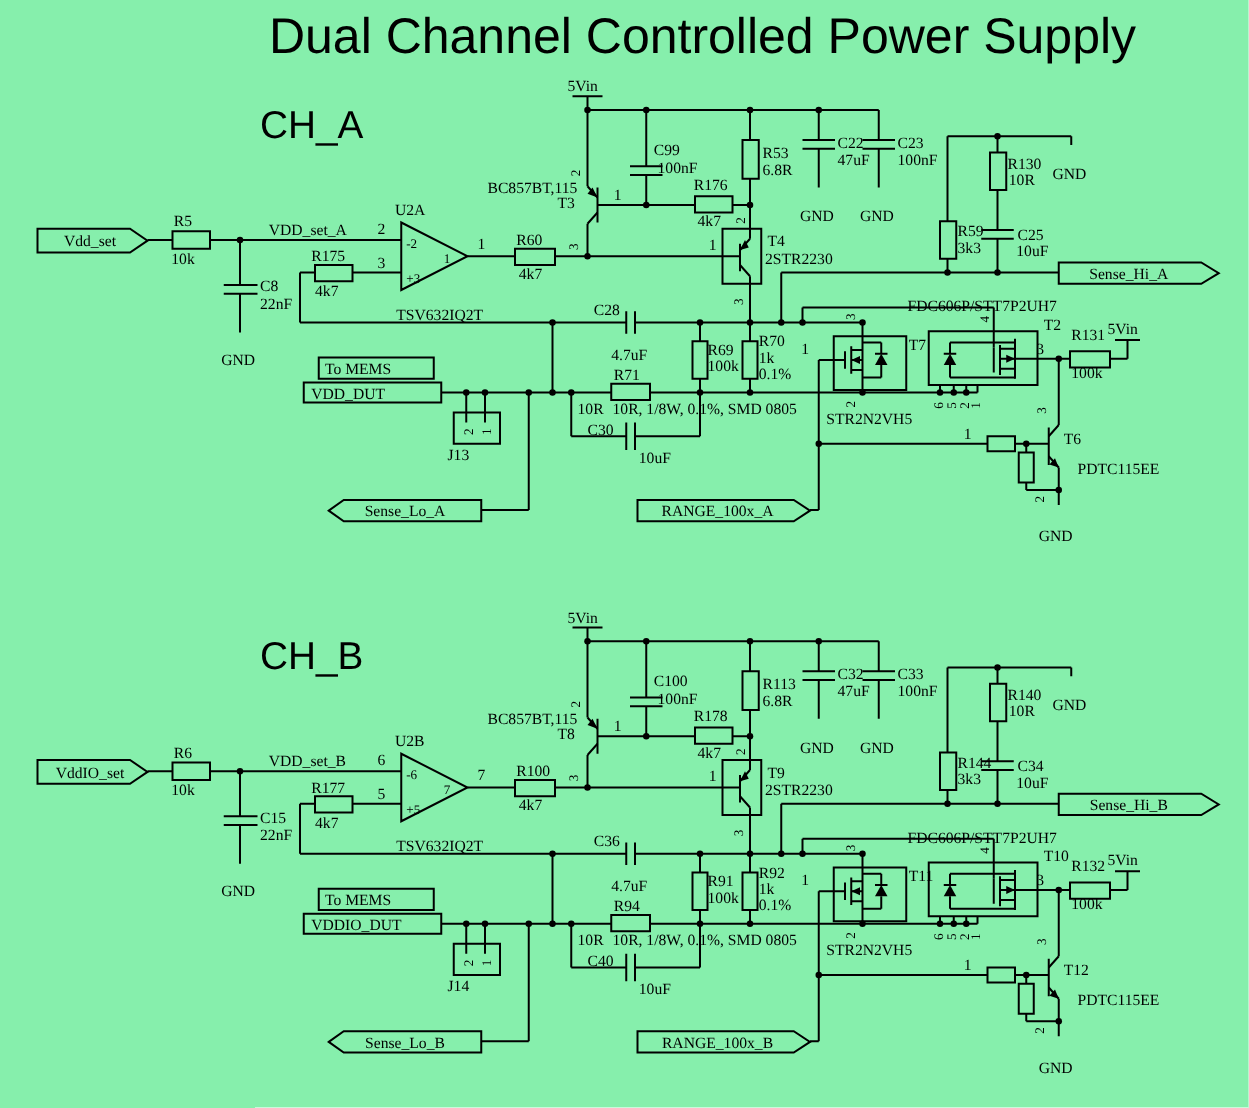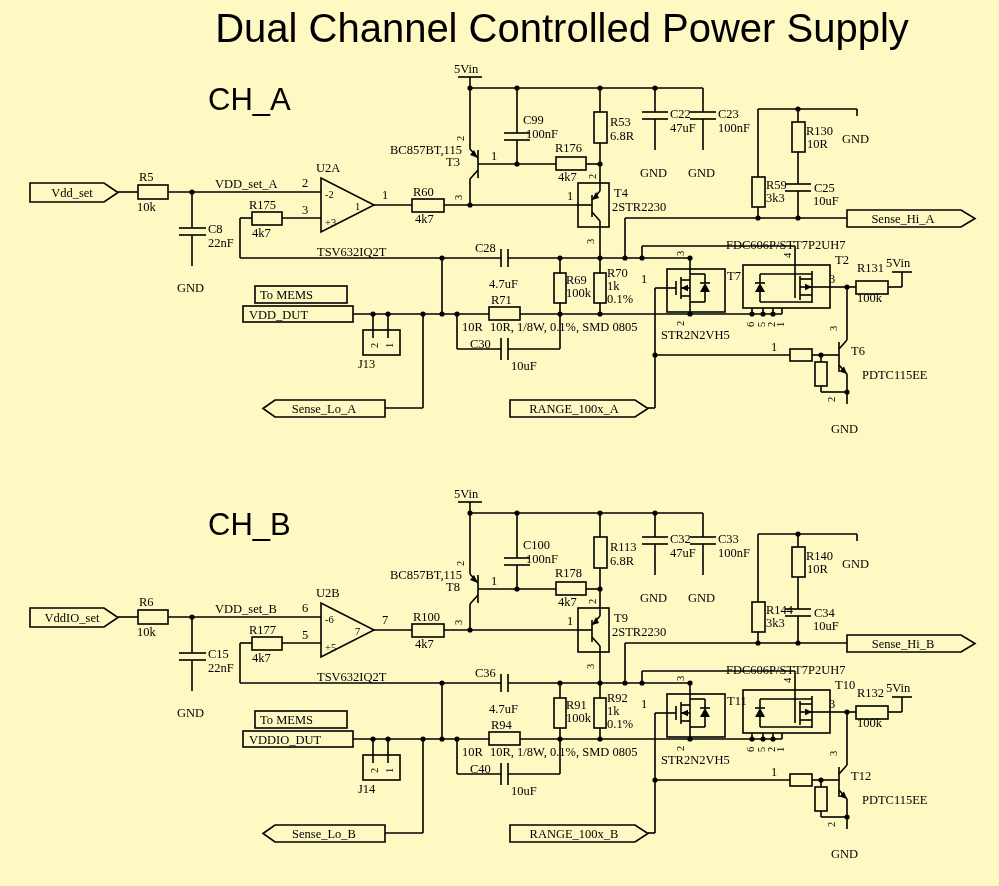--- a/index.html
+++ b/index.html
@@ -1,16 +1,16 @@
 <!DOCTYPE html>
 <html><head>
 <meta charset="utf-8">
 <style>
   html,body{margin:0;padding:0;background:#fff;}
-  .page{width:999px;height:886px;background:#fef9c3;position:relative;}
+  .page{width:999px;height:886px;background:#86efac;position:relative;}
   svg text{font-family:"Liberation Serif",serif;font-size:12.5px;fill:#000;}
   svg text.h{font-family:"Liberation Sans",sans-serif;font-size:31px;}
   svg text.title{font-family:"Liberation Sans",sans-serif;font-size:40px;}
   svg text.sm{font-size:10.5px;}
   svg text.mid{text-anchor:middle;}
   .w line{stroke:#000;stroke-width:1.6;fill:none;}
   .w rect{stroke:#000;stroke-width:1.6;fill:none;}
   .w polygon.ol{stroke:#000;stroke-width:1.6;fill:none;}
   .w polygon.arr{fill:#000;stroke:none;}
   .w circle.dot{fill:#000;stroke:none;}

